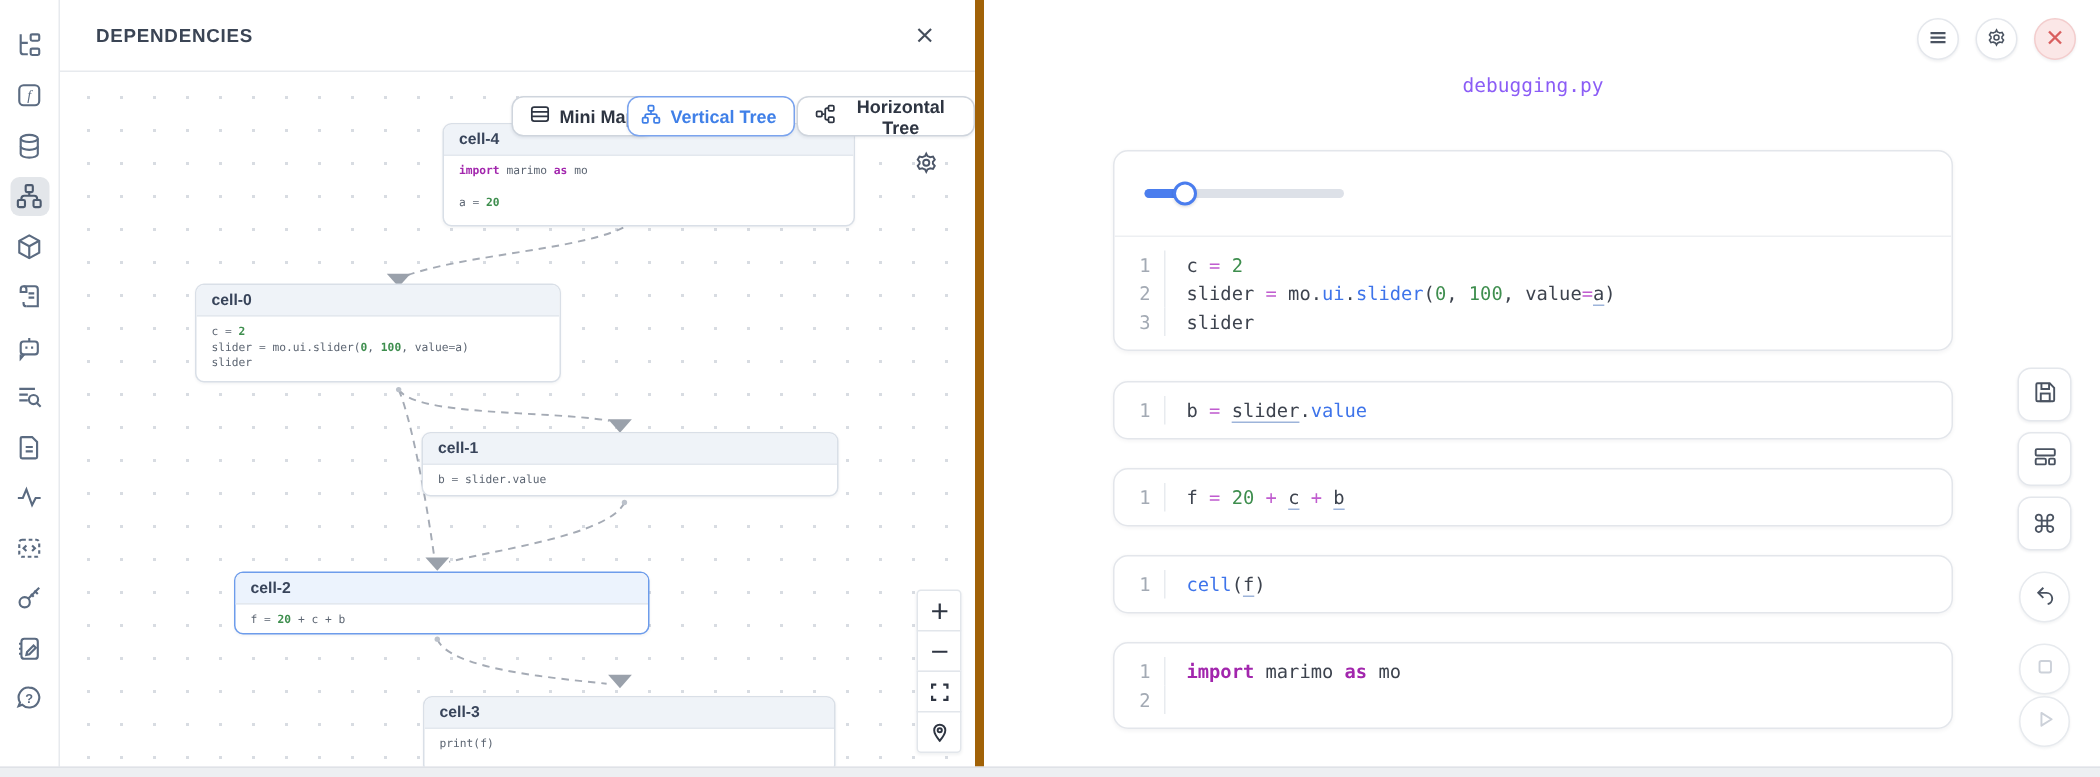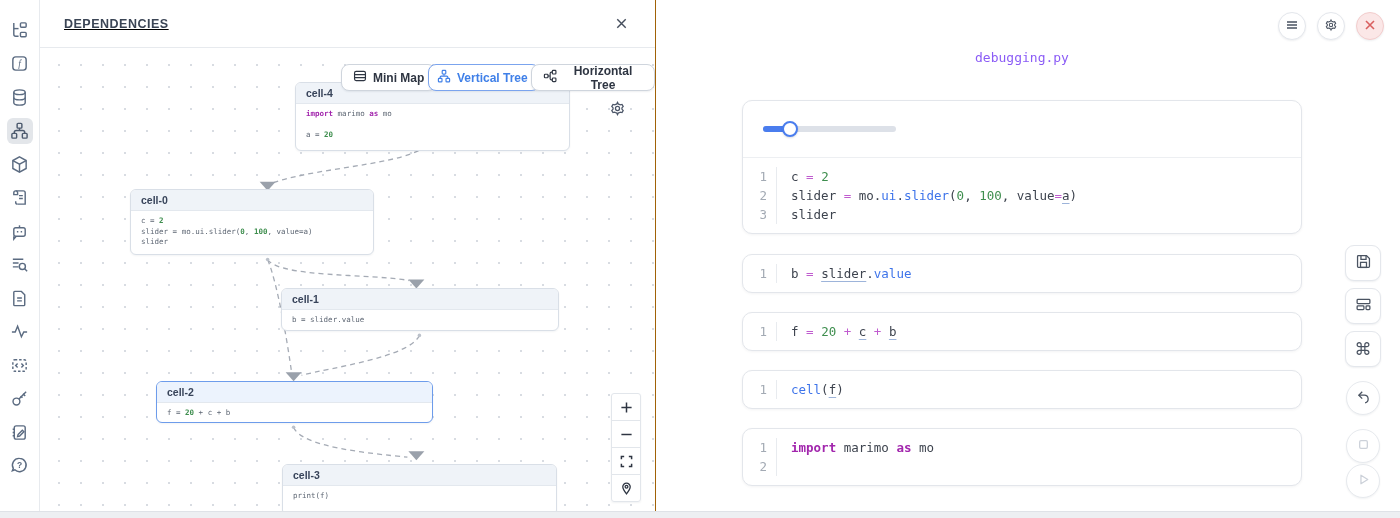--- a/index.html
+++ b/index.html
@@ -9,22 +9,22 @@
 
   
   .rail { width:40px; height:100%; background:#fff; border-right:1px solid #e7eaee;
     display:flex; flex-direction:column; align-items:center; padding-top:17px; gap:7.5px; flex:0 0 40px; z-index:5; }
   .rail-item { width:26px; height:26px; border-radius:6px; display:flex; align-items:center;
     justify-content:center; color:#5b6b81; cursor:pointer; }
   .rail-item.active { background:#e3e6ea; color:#4c5a6e; }
   .rail-item svg { width:19px; height:19px; }
 
   
-  .dep-panel { width:616px; flex:0 0 616px; height:100%; border-right:1px solid #a16207;
-    display:flex; flex-direction:column; background:#fff; position:relative;text-decoration:underline; }
+  .dep-panel { width:616px; flex:0 0 616px; height:100%; border-right:6px solid #a16207;
+    display:flex; flex-direction:column; background:#fff; position:relative; }
   .dep-header { height:48px; flex:0 0 48px; display:flex; align-items:center; justify-content:space-between;
     padding:0 24px; border-bottom:1px solid #e7eaee; background:#fff; }
   .dep-title { font-size:12.5px; font-weight:700; letter-spacing:.04em; color:#3b4555; }
   .dep-close { background:none; border:none; color:#454e5c; cursor:pointer; display:flex; padding:2px; }
   .graph { position:relative; flex:1; overflow:hidden;
     background-image:radial-gradient(circle, #d8dce2 1.1px, transparent 1.3px);
     background-size:22px 22px; background-position:8px 6px; }
   .edges { position:absolute; inset:0; width:100%; height:100%; }
 
   .gnode { position:absolute; background:#fff; border:1px solid #d9dfe7; border-radius:6px;
@@ -284,21 +284,21 @@
         <div class="gnode-body"><div class="gline"><span class="tk-p">print(f)</span></div></div>
       </div>
 
       <button class="gbtn" style="left:301px;">
         <span><svg viewBox="0 0 18 18" fill="none" stroke="currentColor" stroke-width="1.5">
               <rect x="2" y="3" width="14" height="12" rx="2"></rect>
               <path d="M2 7.2h14M2 11h14"></path>
             </svg></span>
         <span>Mini Map</span>
       </button>
-      <button class="gbtn active" style="left:388px;padding-left:8px;">
+      <button class="gbtn active" style="left:378px;padding-left:8px;">
         <span><svg viewBox="0 0 18 18" fill="none" stroke="currentColor" stroke-width="1.5">
               <rect x="6.7" y="1.8" width="4.6" height="4.6" rx="1"></rect>
               <path d="M9 6.4v2.3"></path>
               <path d="M4 12v-1.2a1.6 1.6 0 0 1 1.6-1.6h6.8A1.6 1.6 0 0 1 14 10.8V12"></path>
               <rect x="1.8" y="12" width="4.6" height="4.6" rx="1"></rect>
               <rect x="11.6" y="12" width="4.6" height="4.6" rx="1"></rect>
             </svg></span>
         <span>Vertical Tree</span>
       </button>
       <button class="gbtn" style="left:491px;">

